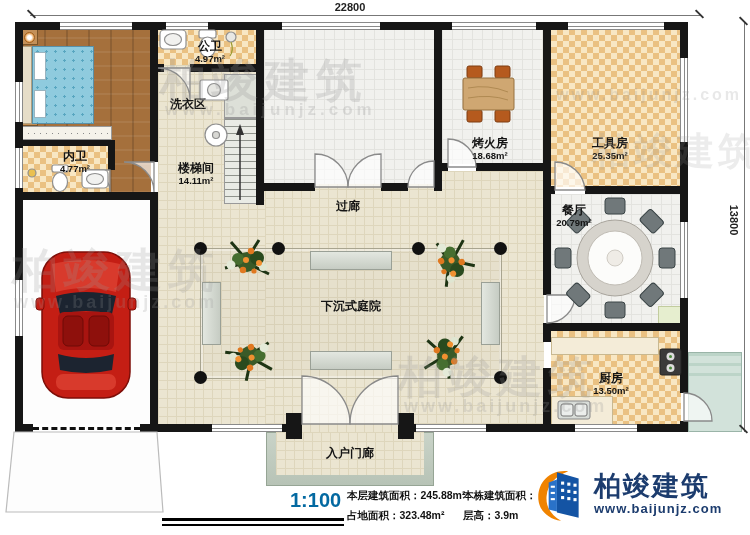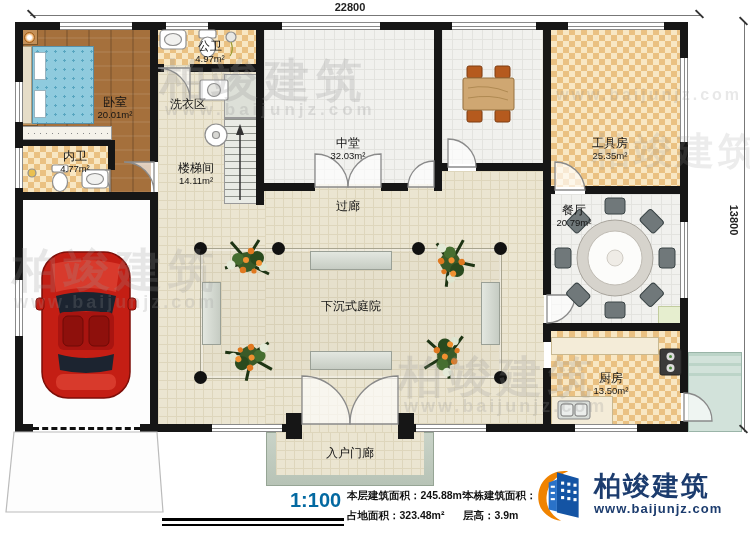--- a/index.html
+++ b/index.html
@@ -10,21 +10,21 @@
   .wall{position:absolute;background:#161616;z-index:3;}
   .win-h{position:absolute;background:#fff linear-gradient(#8a8a8a,#8a8a8a) 0 50%/100% 1px no-repeat;border-top:1px solid #8a8a8a;border-bottom:1px solid #8a8a8a;box-sizing:border-box;z-index:4;}
   .win-v{position:absolute;background:#fff linear-gradient(90deg,#8a8a8a,#8a8a8a) 50% 0/1px 100% no-repeat;border-left:1px solid #8a8a8a;border-right:1px solid #8a8a8a;box-sizing:border-box;z-index:4;}
   .beige{background:#ebe5d1;background-image:linear-gradient(#ded6bc 1px,transparent 1px),linear-gradient(90deg,#ded6bc 1px,transparent 1px);background-size:9px 9px;}
   .grayroom{background:#f1f1ee;background-image:linear-gradient(#e3e3df 1px,transparent 1px),linear-gradient(90deg,#e3e3df 1px,transparent 1px);background-size:10px 10px;}
   .checker{background:repeating-conic-gradient(#eac182 0% 25%,#f8e7c3 0% 50%) 0 0/12px 12px;}
   .wood{background:#a5703c;background-image:repeating-linear-gradient(90deg,rgba(0,0,0,.14) 0 2px,transparent 2px 22px),repeating-linear-gradient(0deg,rgba(255,255,255,.07) 0 2px,transparent 2px 14px);}
   .bench{position:absolute;z-index:2;border:1px solid #9aa096;background:linear-gradient(180deg,#e3e7e0,#c6ccc3);}
   .bench.v{background:linear-gradient(90deg,#e3e7e0,#c6ccc3);}
   .pillar{position:absolute;z-index:2;width:13px;height:13px;border-radius:50%;background:#111;}
-  .room-label{position:absolute;z-index:6;text-align:center;font-weight:400;font-size:12px;color:#141414;line-height:1.15;white-space:nowrap;}
+  .room-label{position:absolute;z-index:6;text-align:center;font-weight:700;font-size:12px;color:#141414;line-height:1.15;white-space:nowrap;}
   .room-label .area{font-size:9.5px;display:block;}
   .wm{position:absolute;z-index:7;font-weight:700;color:rgba(150,150,150,.26);pointer-events:none;white-space:nowrap;}
   .dimtxt{position:absolute;z-index:8;font-size:11px;font-weight:700;color:#222;text-align:center;}
   .dimline{position:absolute;background:#777;z-index:8;}
   .tick{position:absolute;width:11px;height:2px;background:#333;z-index:8;transform:rotate(45deg);}
   .svgo{position:absolute;left:0;top:0;z-index:5;pointer-events:none;}
   .tb-title{position:absolute;z-index:9;font-size:30px;font-weight:700;letter-spacing:4px;color:#000;}
   .tb-scale{position:absolute;z-index:9;font-size:20px;font-weight:700;color:#0369a1;}
   .tb-stat{position:absolute;z-index:9;font-size:10.5px;font-weight:700;color:#111;white-space:nowrap;}
   .brand-name{position:absolute;z-index:9;font-size:27px;font-weight:800;letter-spacing:2px;color:#1c3c6e;}
@@ -241,26 +241,25 @@
       <rect x="-6" y="46" width="8" height="12" rx="3" fill="#c41e14" stroke="#7e0e08"></rect>
       <rect x="86" y="46" width="8" height="12" rx="3" fill="#c41e14" stroke="#7e0e08"></rect>
     </g>
 
     <use href="#plant" transform="translate(247,262)"></use>
     <use href="#plant" transform="translate(450,262) rotate(70)"></use>
     <use href="#plant" transform="translate(250,356) rotate(160)"></use>
     <use href="#plant" transform="translate(447,356) rotate(-80)"></use>
   </svg>
 
-  <div class="room-label" style="left:80px;top:96px;width:70px;"><span>卧室</span><span class="area">20.01m²</span></div>
   <div class="room-label" style="left:45px;top:150px;width:60px;"><span>内卫</span><span class="area">4.77m²</span></div>
   <div class="room-label" style="left:180px;top:40px;width:60px;"><span>公卫</span><span class="area">4.97m²</span></div>
   <div class="room-label" style="left:158px;top:98px;width:60px;"><span>洗衣区</span></div>
   <div class="room-label" style="left:163px;top:162px;width:66px;"><span>楼梯间</span><span class="area">14.11m²</span></div>
-  <div class="room-label" style="left:313px;top:137px;width:70px;"><span>中堂</span><span class="area">32.03m²</span></div>
+  <div class="room-label" style="left:455px;top:137px;width:70px;"><span>烤火房</span><span class="area">18.68m²</span></div>
   <div class="room-label" style="left:575px;top:137px;width:70px;"><span>工具房</span><span class="area">25.35m²</span></div>
   <div class="room-label" style="left:536px;top:204px;width:76px;"><span>餐厅</span><span class="area">20.79m²</span></div>
   <div class="room-label" style="left:576px;top:372px;width:70px;"><span>厨房</span><span class="area">13.50m²</span></div>
   <div class="room-label" style="left:318px;top:200px;width:60px;"><span>过廊</span></div>
   <div class="room-label" style="left:301px;top:300px;width:100px;"><span>下沉式庭院</span></div>
   <div class="room-label porch-label" style="left:310px;top:447px;width:80px;"><span>入户门廊</span></div>
 
   <div class="dimtxt" style="left:320px;top:1px;width:60px;">22800</div>
   <div class="dimline" style="left:30px;top:15px;width:670px;height:1px;"></div>
   <div class="tick" style="left:26px;top:13px;"></div>

